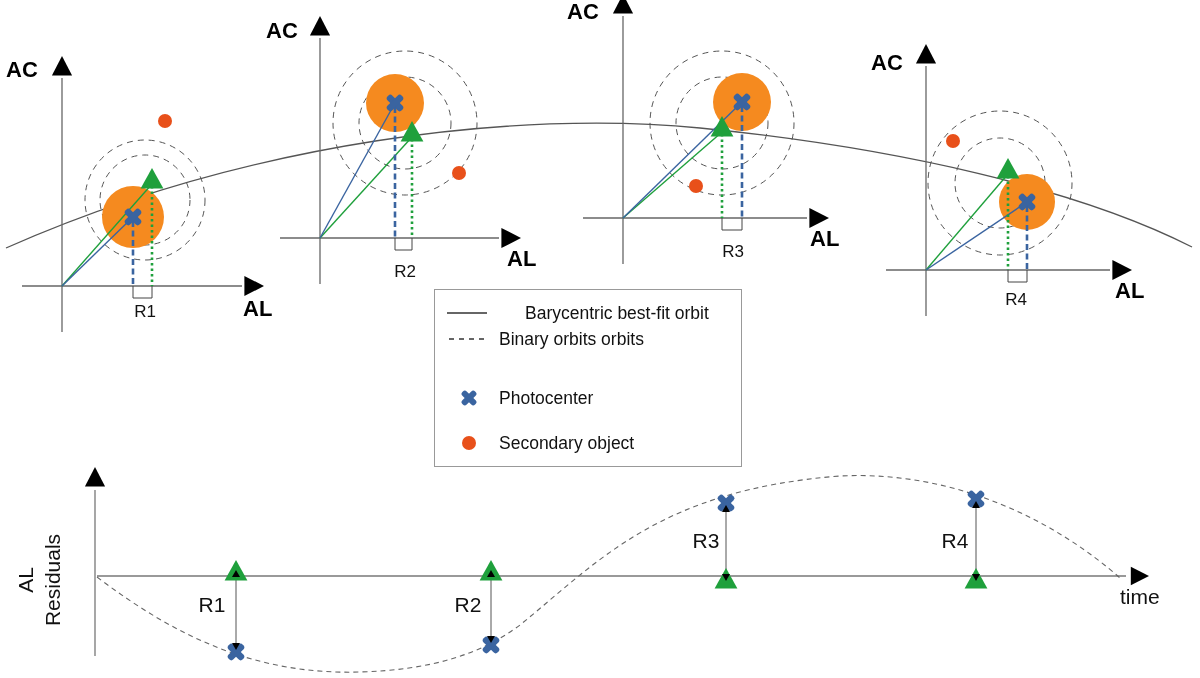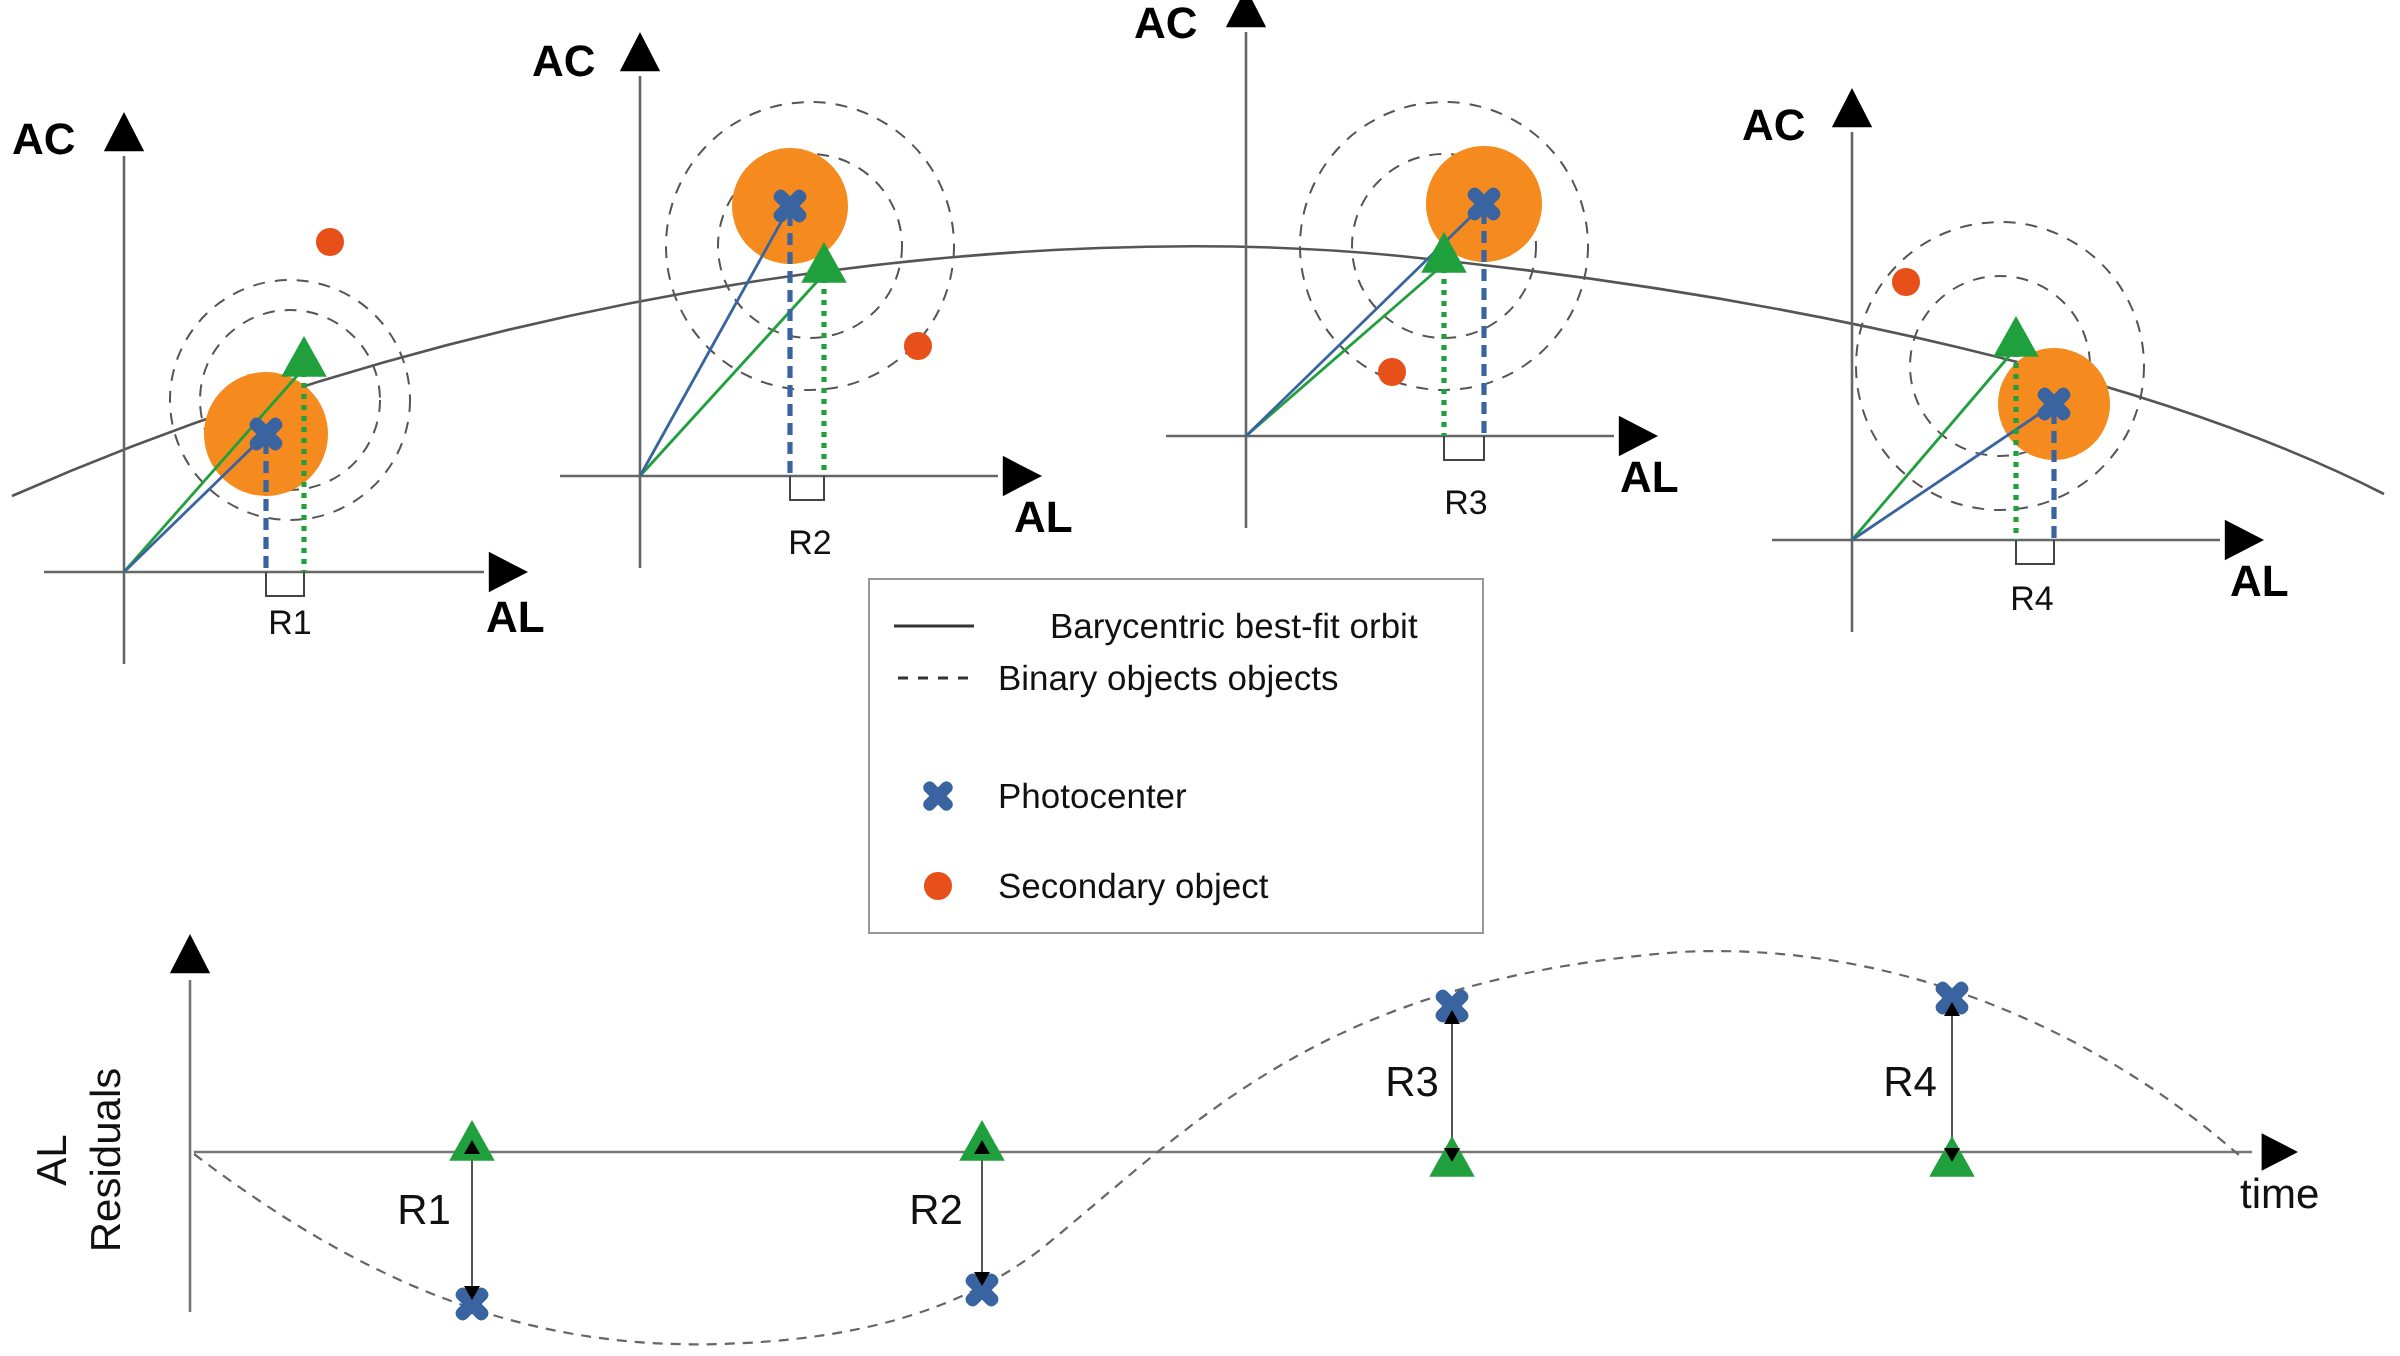--- a/index.html
+++ b/index.html
@@ -180,21 +180,21 @@
     <div class="legend-row" style="top: 10px; gap: 26px;">
       <div class="legend-sym"><svg width="64" height="26" style="position: static;">
           <line x1="12" y1="13" x2="52" y2="13" stroke="#333" stroke-width="1.4"></line>
         </svg></div>
       <span class="legend-text">Barycentric best-fit orbit</span>
     </div>
     <div class="legend-row" style="top: 36px;">
       <div class="legend-sym"><svg width="64" height="26" style="position: static;">
           <line x1="14" y1="13" x2="52" y2="13" stroke="#333" stroke-width="1.4" stroke-dasharray="5,5"></line>
         </svg></div>
-      <span class="legend-text">Binary objects objects</span>
+      <span class="legend-text">Binary orbits orbits</span>
     </div>
     <div class="legend-row" style="top: 62px; margin-top: 33px;">
       <div class="legend-sym"><svg width="64" height="26" style="position: static;">
           <g transform="translate(34,13) rotate(45)">
             <rect x="-9" y="-3.06" width="18" height="6.12" rx="2.6999999999999997" fill="#3A64A0"></rect>
             <rect x="-3.06" y="-9" width="6.12" height="18" rx="2.6999999999999997" fill="#3A64A0"></rect>
           </g>
         </svg></div>
       <span class="legend-text">Photocenter</span>
     </div>

